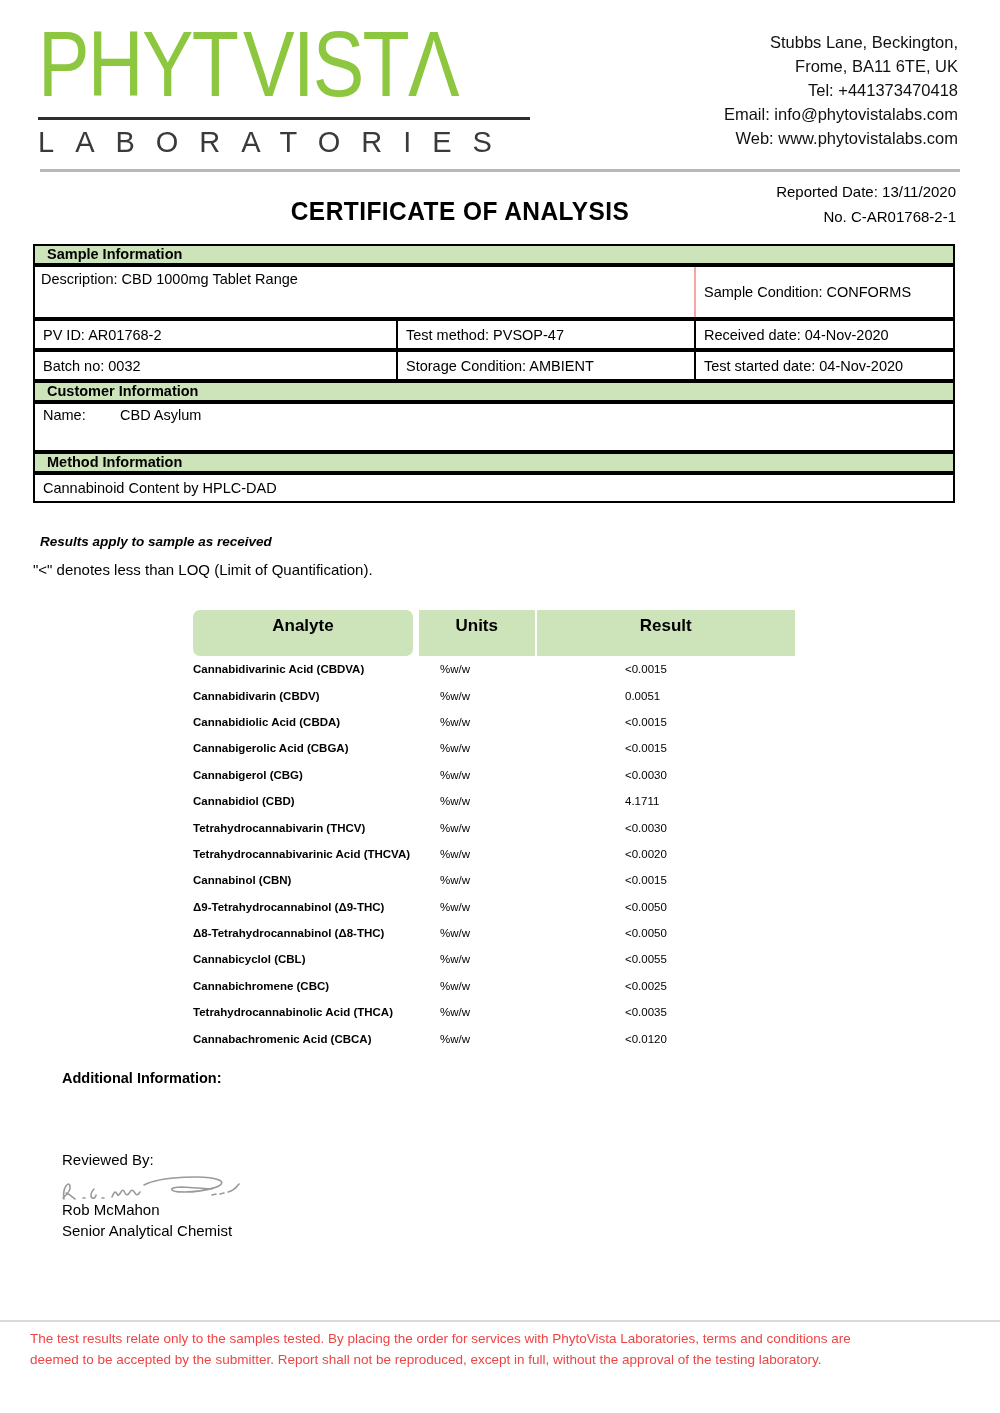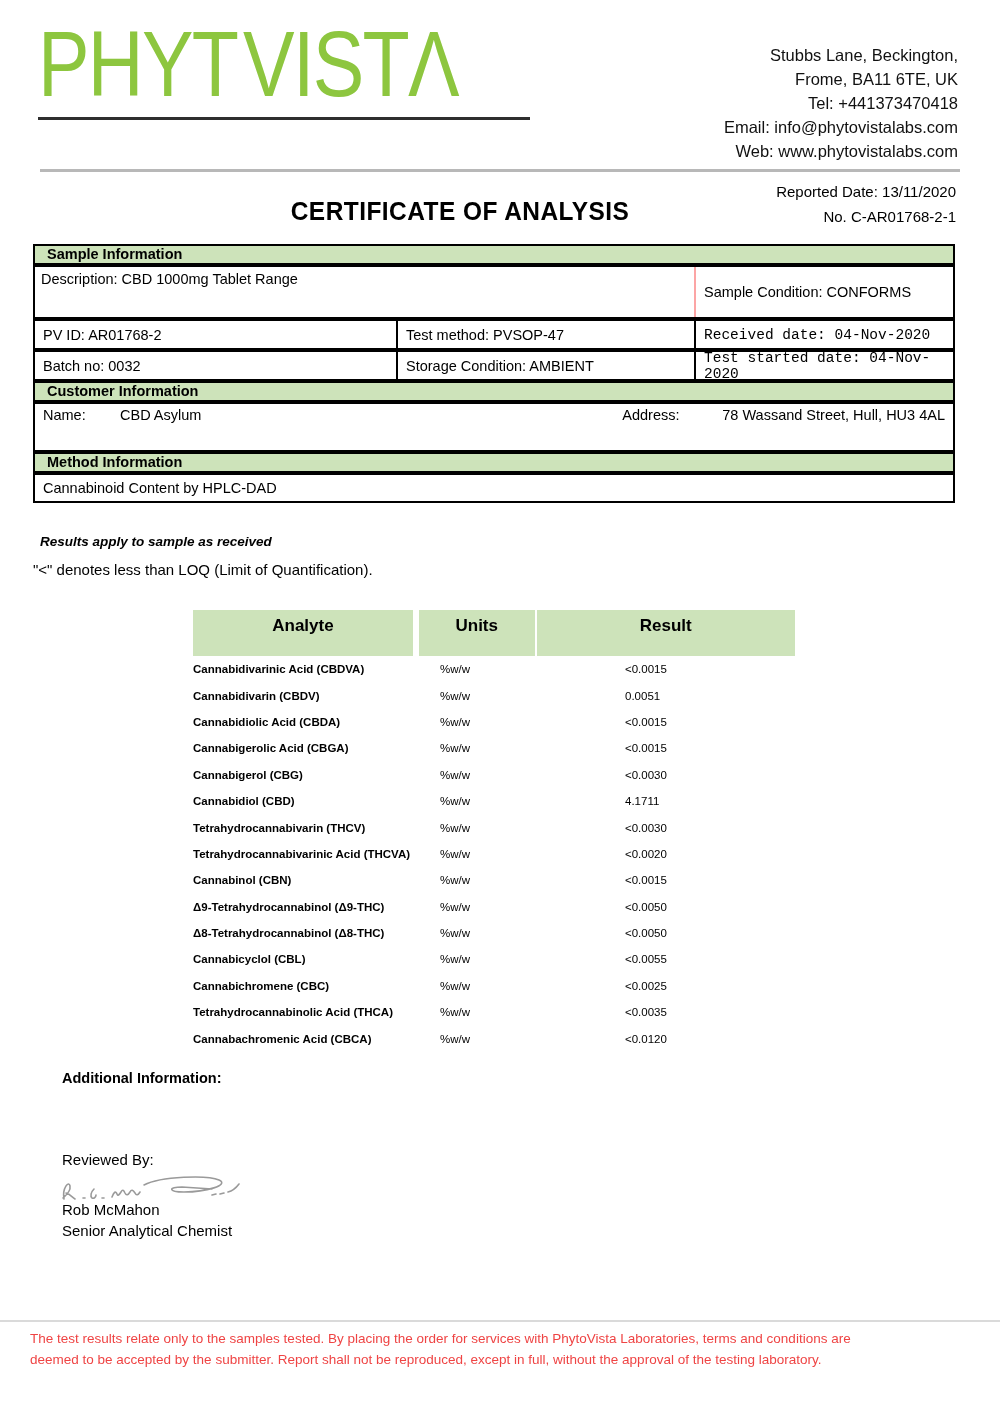--- a/index.html
+++ b/index.html
@@ -16,21 +16,21 @@
     transform:scaleX(0.84); transform-origin:left center; white-space:nowrap;
   }
   .logo-word span { letter-spacing:-2px; }
   .leaf-svg { width:86px; height:92px; margin:0 3px; }
   .logo-rule { height:3px; background:#2e2e2e; width:492px; margin-top:7px; }
   .logo-sub {
     margin-top:6px; font-size:29px; color:#3a3a3a;
     letter-spacing:21px; white-space:nowrap; font-weight:400;
   }
   .contact {
-    position:absolute; right:42px; top:43px; text-align:right;
+    position:absolute; right:42px; top:30px; text-align:right;
     font-size:16.5px; line-height:24px; color:#111;
   }
   .top-divider { position:absolute; left:40px; right:40px; top:169px; height:3px; background:#b8b8b8; }
 
   
   .report-meta { position:absolute; right:44px; top:179px; text-align:right; font-size:15px; line-height:25px; }
   .doc-title {
     position:absolute; left:180px; top:196px; width:560px; text-align:center;
     font-size:26px; font-weight:bold; letter-spacing:0.5px;
     transform:scaleX(0.94); transform-origin:center;
@@ -42,39 +42,39 @@
     background:#cde3ba; border:2px solid #000; box-sizing:border-box;
     height:21px; line-height:16px; font-weight:bold; padding:0 0 0 12px; font-size:14.5px;
   }
   .box { border:2px solid #000; box-sizing:border-box; background:#fff; }
   .desc-row { display:flex; height:54px; }
   .desc-cell { width:661px; box-sizing:border-box; border-right:2px solid #fca5a5; padding:4px 0 8px 6px; }
   .cond-cell { flex:1; display:flex; align-items:center; padding-left:8px; }
   .trio-row { display:flex; height:31px; }
   .trio-row .c1 { width:363px; box-sizing:border-box; border-right:2px solid #000; display:flex; align-items:center; padding-left:8px; }
   .trio-row .c2 { width:298px; box-sizing:border-box; border-right:2px solid #000; display:flex; align-items:center; padding-left:8px; }
-  .trio-row .c3 { flex:1; display:flex; align-items:center; padding-left:8px;font-family:Liberation Mono, monospace; }
+  .trio-row .c3 { flex:1; display:flex; align-items:center; padding-left:8px; }
   .cust-box { height:50px; display:flex; justify-content:space-between; padding:3px 8px 6px 8px; }
   .lbl { display:inline-block; }
   .lbl-name { min-width:73px; }
   .lbl-addr { min-width:96px; }
   .method-box { height:30px; display:flex; align-items:center; padding-left:8px; }
 
   
   .note-italic { position:absolute; left:40px; top:534px; font-size:13.5px; font-weight:bold; font-style:italic; }
   .note-loq { position:absolute; left:33px; top:561px; font-size:15px; }
 
   
   .results { position:absolute; left:193px; top:610px; width:602px; }
   .res-head { display:flex; }
   .res-head .h {
     background:#cde3ba; height:46px; box-sizing:border-box; text-align:center;
     font-weight:bold; font-size:17px; padding-top:6px;
   }
-  .h-analyte { width:228px; margin-right:6px; }
+  .h-analyte { width:228px; margin-right:6px;border-radius:7px; }
   .h-units { width:120px; margin-right:2px; }
   .h-result { width:268px; }
   .res-row { display:flex; align-items:center; height:26.4px; }
   .res-row .a { width:247px; font-weight:bold; font-size:11.5px; }
   .res-row .u { width:185px; font-size:11.5px; }
   .res-row .r { flex:1; font-size:11.5px; }
 
   
   .add-info { position:absolute; left:62px; top:1070px; font-size:14.5px; font-weight:bold; }
   .reviewed { position:absolute; left:62px; top:1151px; font-size:15px; }
@@ -96,20 +96,21 @@
         <ellipse cx="32" cy="40" rx="27" ry="35" fill="none" stroke="#8dc63f" stroke-width="6"></ellipse>
         <path d="M32 7 Q42 26 32 50 Q22 26 32 7 Z" fill="#8dc63f"></path>
         <path d="M11 21 Q28 30 30 52 Q13 44 11 21 Z" fill="#8dc63f"></path>
         <path d="M53 21 Q36 30 34 52 Q51 44 53 21 Z" fill="#8dc63f"></path>
         <rect x="29.5" y="50" width="5" height="23" fill="#8dc63f"></rect>
       </svg>
       <span>VIST</span>
       <span>Λ</span>
     </div>
     <div class="logo-rule"></div>
+    <div class="logo-sub">LABORATORIES</div>
   </div>
 
   <div class="contact">
     <div>Stubbs Lane, Beckington,</div>
     <div>Frome, BA11 6TE, UK</div>
     <div>Tel: +441373470418</div>
     <div>Email: info@phytovistalabs.com</div>
     <div>Web: www.phytovistalabs.com</div>
   </div>
 
@@ -142,24 +143,20 @@
       <div class="c2">Storage Condition: AMBIENT</div>
       <div class="c3">Test started date: 04-Nov-2020</div>
     </div>
 
     <div class="greenbar">Customer Information</div>
 
     <div class="box cust-box">
       <div>
         <span class="lbl lbl-name">Name:</span>
         <span>CBD Asylum</span>
-      </div>
-      <div>
-        <span class="lbl lbl-addr">Address:</span>
-        <span>78 Wassand Street, Hull, HU3 4AL</span>
       </div>
     </div>
 
     <div class="greenbar">Method Information</div>
 
     <div class="box method-box">Cannabinoid Content by HPLC-DAD</div>
   </div>
 
   <div class="note-italic">Results apply to sample as received</div>
   <div class="note-loq">"&lt;" denotes less than LOQ (Limit of Quantification).</div>

